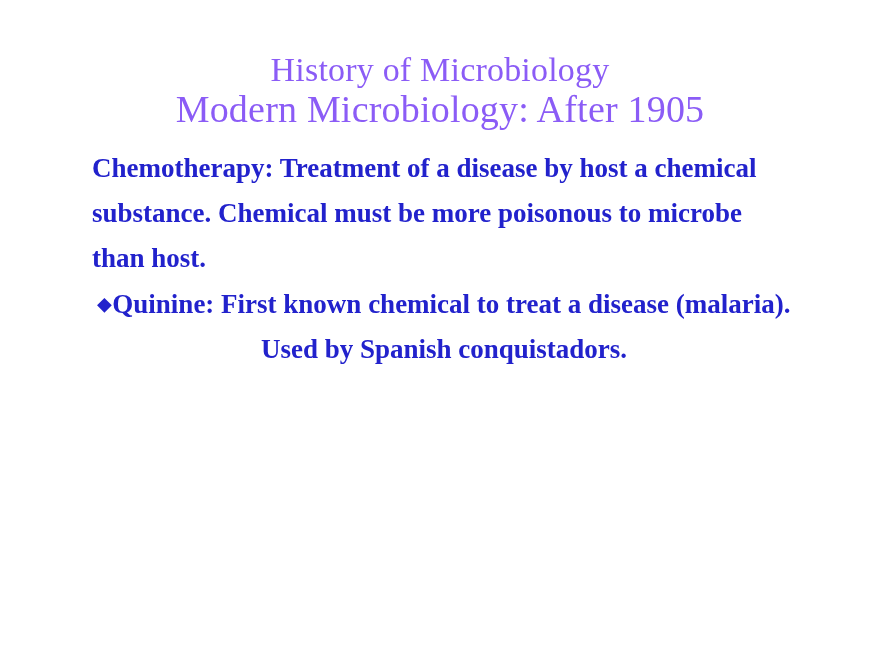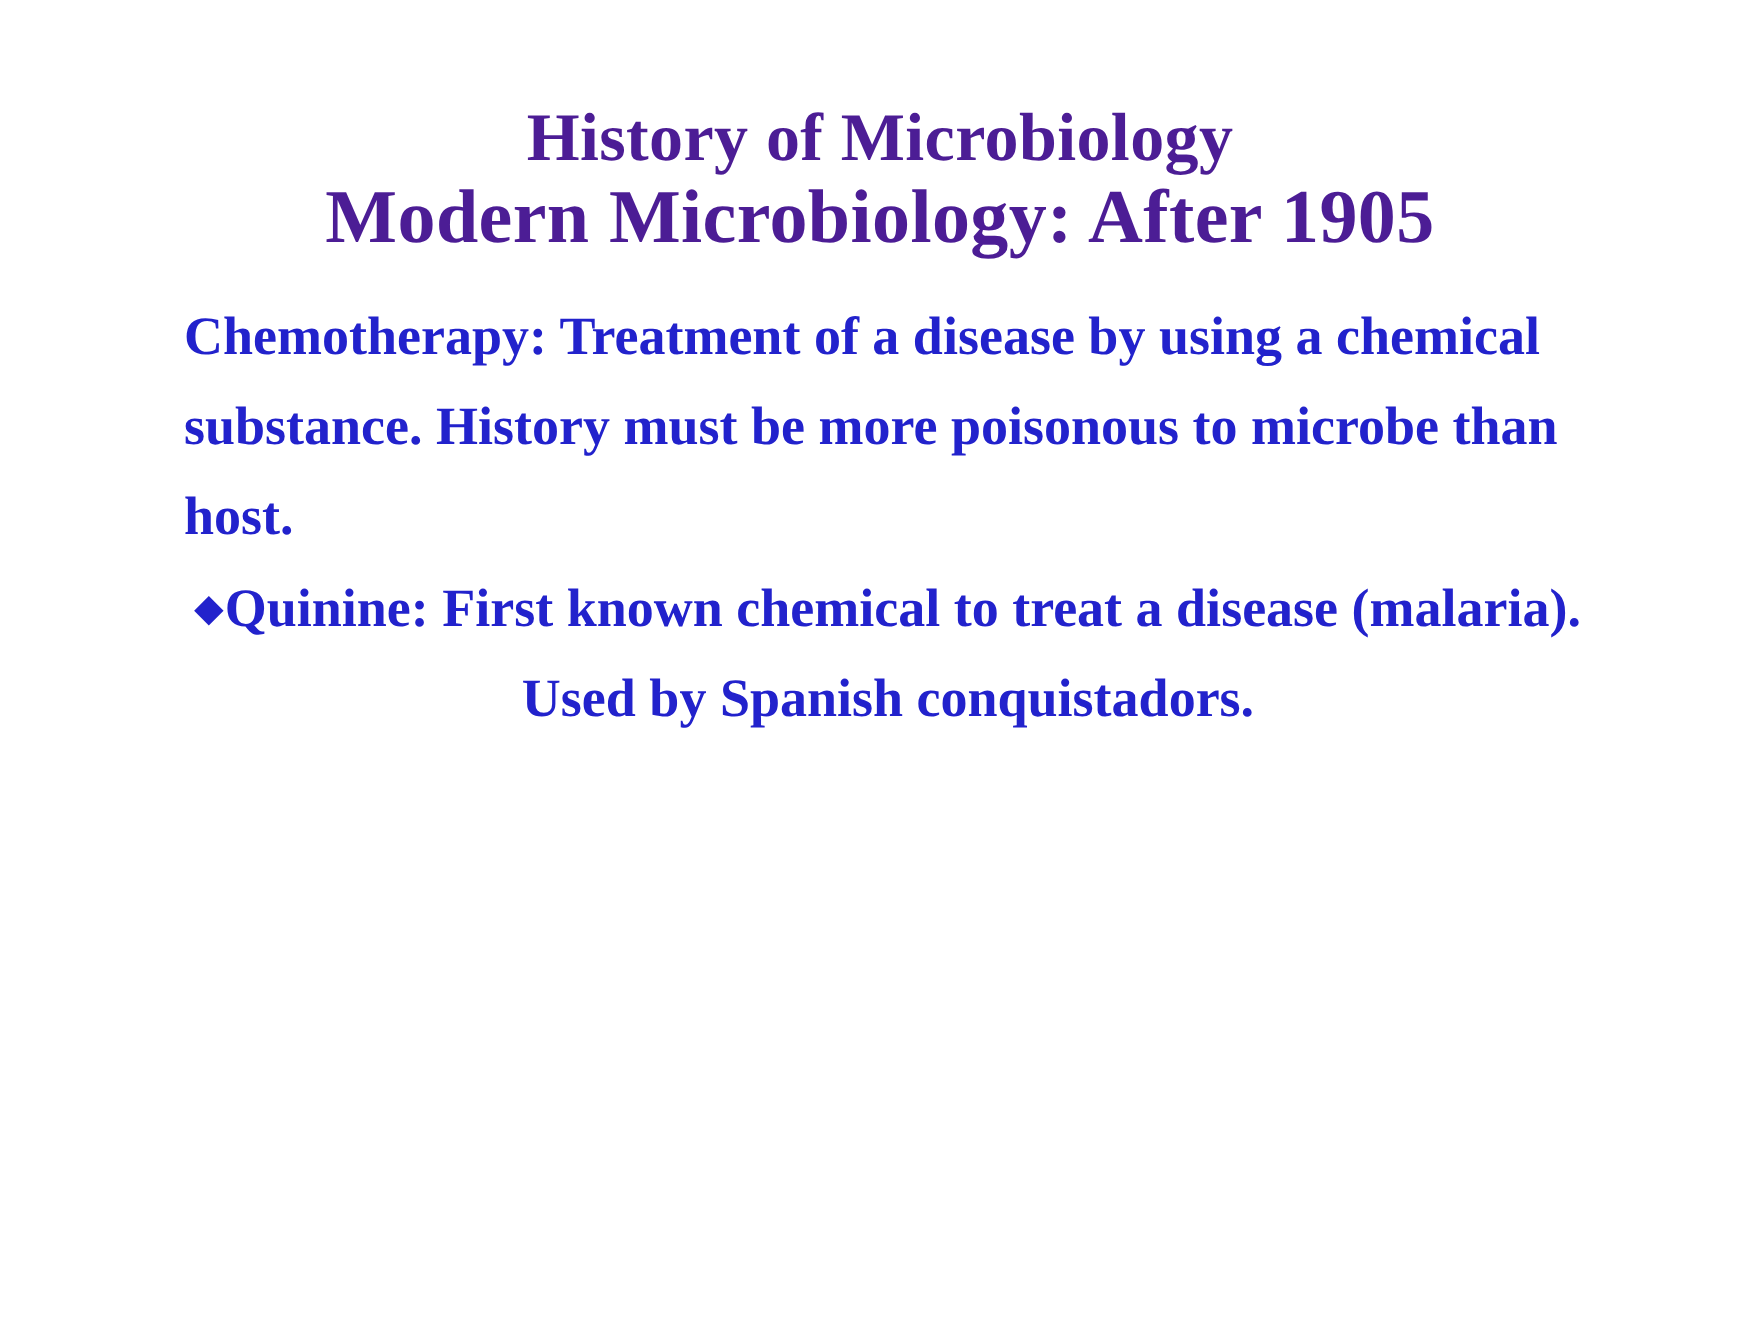--- a/index.html
+++ b/index.html
@@ -18,22 +18,22 @@
     width: 880px;
     height: 660px;
     background: #ffffff;
     box-sizing: border-box;
   }
   .title-block {
     padding-top: 52px;
     text-align: center;
   }
   .title-line {
-    color: #4c1d95;
-    font-weight: bold;
+    color: #8b5cf6;
+    font-weight: normal;
     line-height: 1.08;
     letter-spacing: 0.2px;
   }
   .title-line-1 {
     font-size: 34px;
   }
   .title-line-2 {
     font-size: 38px;
   }
   .body-block {
@@ -72,21 +72,21 @@
 
 <div class="slide">
 
   <div class="title-block">
     <div class="title-line title-line-1">History of Microbiology</div>
     <div class="title-line title-line-2">Modern Microbiology: After 1905</div>
   </div>
 
   <div class="body-block">
 
-    <div class="para">Chemotherapy: Treatment of a disease by using a chemical substance.  History must be more poisonous to microbe than host.</div>
+    <div class="para">Chemotherapy: Treatment of a disease by host a chemical substance.  Chemical must be more poisonous to microbe than host.</div>
 
     <div class="bullet-item">
       <span class="bullet-marker">◆</span><span class="bullet-text">Quinine:  First known chemical to treat a disease (malaria).  Used by Spanish conquistadors.</span>
     </div>
 
 
 
   </div>
 </div>
 

